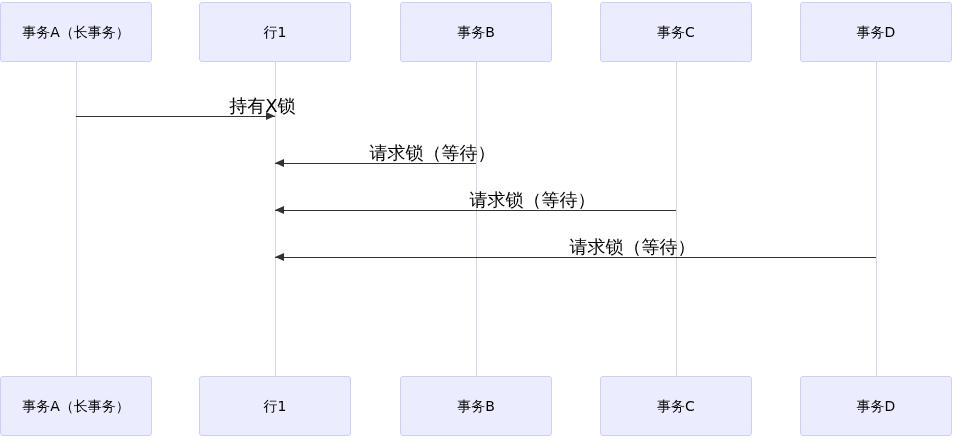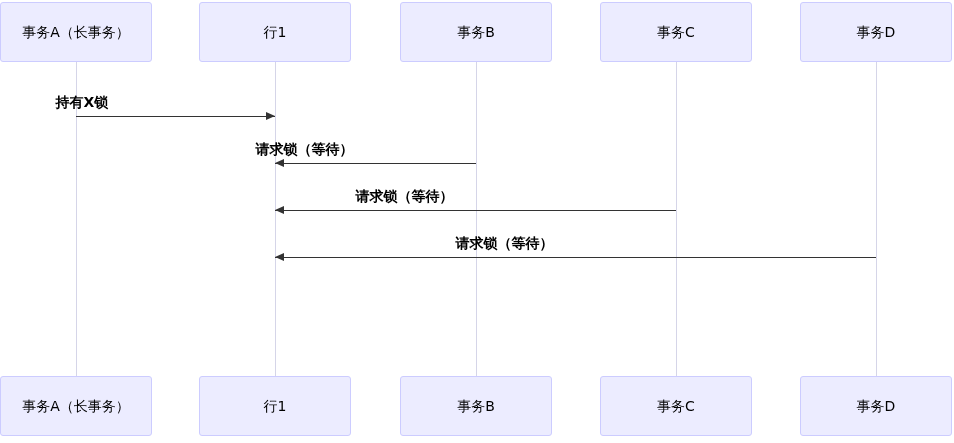--- a/index.html
+++ b/index.html
@@ -36,23 +36,23 @@
     background: #d5d5e8;
   }
   .msg-line {
     position: absolute;
     height: 1px;
     background: #333333;
   }
   .msg-label {
     position: absolute;
     width: 240px;
-    text-align: left;
-    font-size: 14px;
-    font-weight: bold;
+    text-align: right;
+    font-size: 18px;
+    font-weight: normal;
     color: #000;
     white-space: nowrap;
   }
   .arrowhead {
     position: absolute;
     width: 0;
     height: 0;
   }
   .arrow-left {
     border-top: 4px solid transparent;

